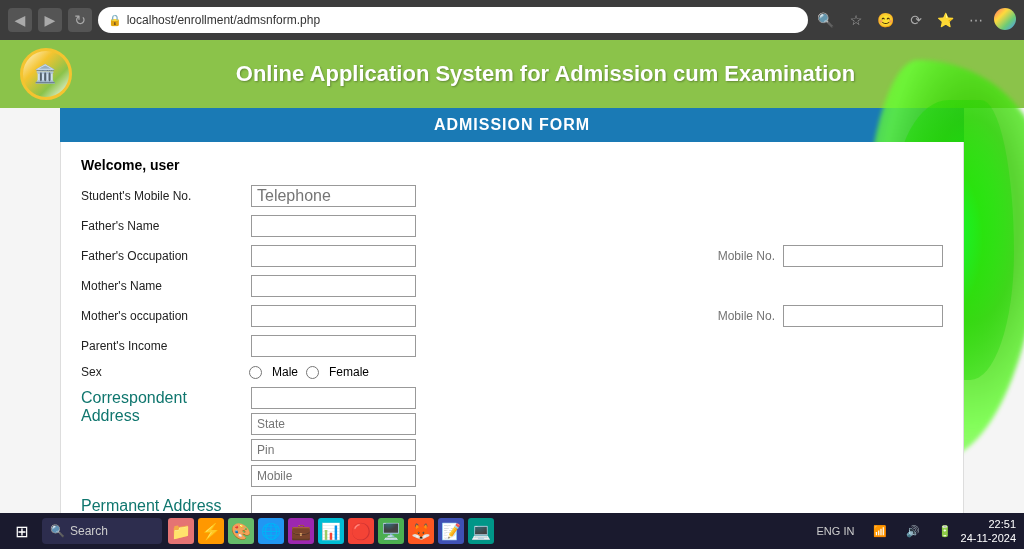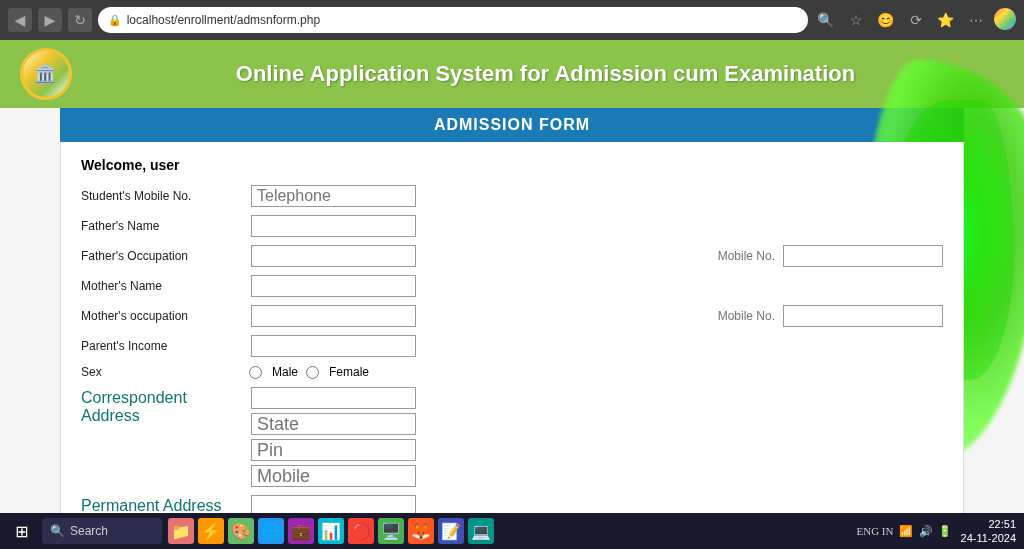--- a/index.html
+++ b/index.html
@@ -172,21 +172,21 @@
     .address-fields {
       display: flex;
       flex-direction: column;
       gap: 4px;
     }
 
     .addr-input {
       height: 22px;
       border: 1px solid #999;
       padding: 2px 5px;
-      font-size: 18px;
+      font-size: 12px;
       width: 165px;
       outline: none;
     }
 
     
     .taskbar {
       height: 36px;
       background: #1a1a2e;
       display: flex;
       align-items: center;
@@ -235,22 +235,21 @@
       display: flex;
       align-items: center;
       gap: 8px;
       font-size: 11px;
       color: #ccc;
     }
 
     .system-tray {
       display: flex;
       align-items: center;
-      gap: 6px;
-      font-family: Liberation Serif, serif;
+      gap: 19px;
     }
 
     .tray-item {
       font-size: 11px;
       color: #ccc;
     }
 
     .time-display {
       text-align: right;
       color: #fff;

